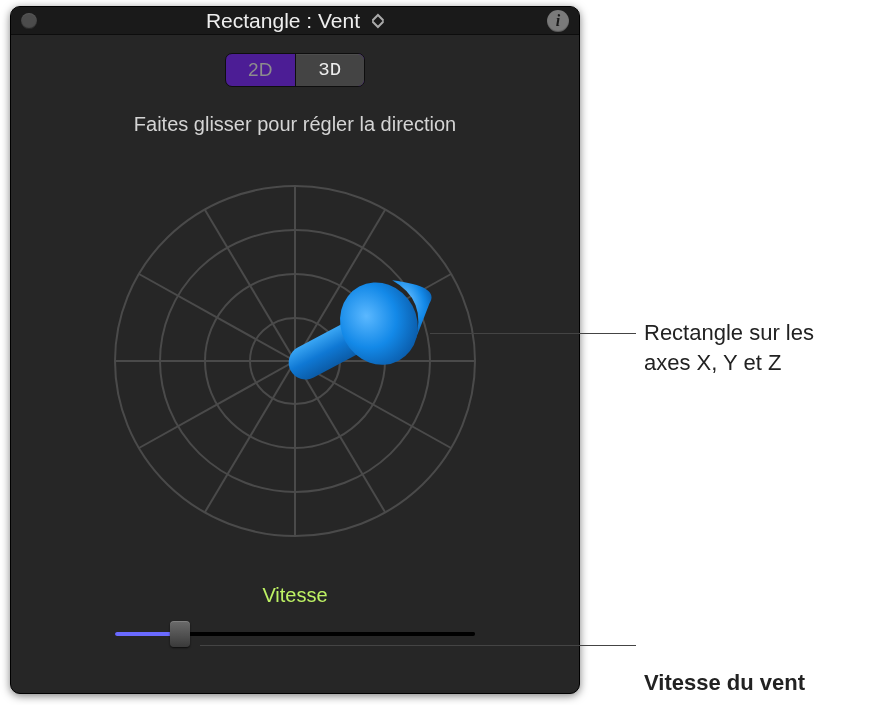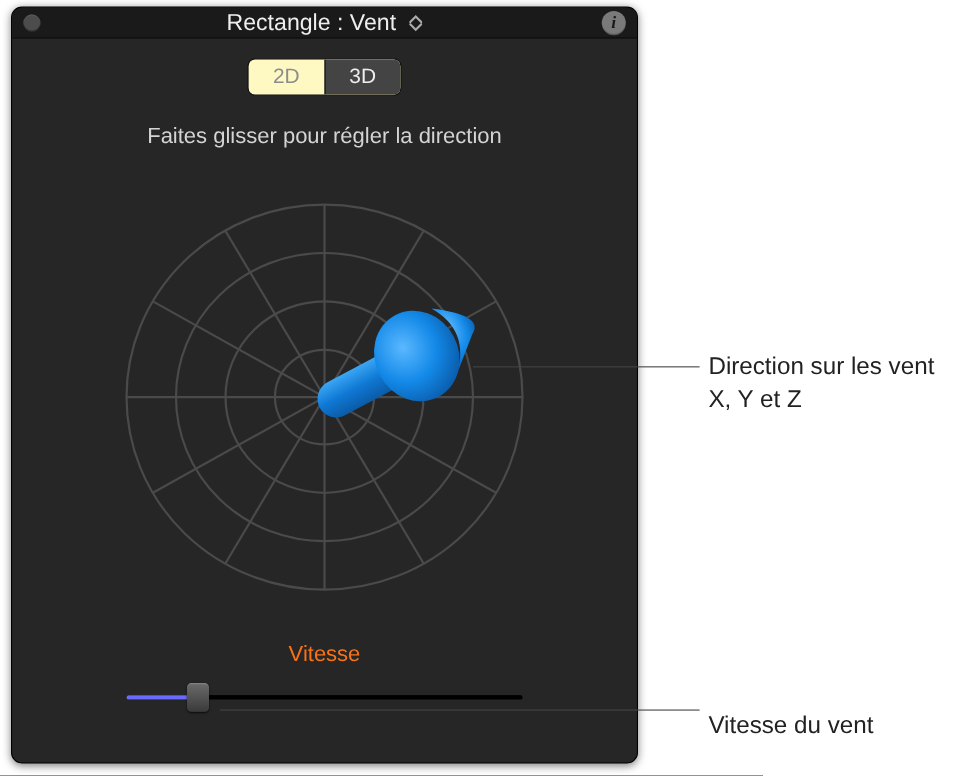--- a/index.html
+++ b/index.html
@@ -68,58 +68,59 @@
     font-weight: bold;
     font-size: 16px;
     display:flex; align-items:center; justify-content:center;
     box-shadow: inset 0 -1px 1px rgba(0,0,0,0.3);
   }
 
   .segmented {
     margin: 18px auto 6px;
     width: 140px;
     height: 34px;
-    background: #fef9c3;
+    background: #4c1d95;
     border-radius: 7px;
     display:flex;
     overflow:hidden;
     border: 1px solid #0e0e0e;
   }
   .segmented .seg {
     flex:1;
     display:flex; align-items:center; justify-content:center;
     font-size: 19px;
     color: #8c8c8c;
     cursor:pointer;
   }
   .segmented .seg.active {
     background: #444;
     color: #eee;
     box-shadow: inset 0 1px 0 rgba(255,255,255,0.05);
+    font-family: Liberation Mono, monospace;
   }
   .segmented .seg + .seg { border-left: 1px solid #0e0e0e; }
 
   .instruction {
     text-align: center;
     font-size: 20px;
     color: #d4d4d4;
     margin-top: 26px;
   }
 
   .dial-wrap {
     width: 100%;
     display:flex;
     justify-content:center;
     margin-top: 30px;
   }
 
   .speed-label {
     text-align:center;
     font-size: 20px;
-    color:#f97316;
+    color:#bef264;
     margin-top: 28px;
   }
   .slider {
     position: relative;
     width: 360px;
     height: 30px;
     margin: 12px auto 0;
   }
   .slider-track {
     position:absolute;
@@ -236,16 +237,16 @@
 
   <div class="slider">
     <div class="slider-track"></div>
     <div class="slider-fill" id="slider-fill" style="width: 18%; background: rgb(106, 106, 255);"></div>
     <div class="slider-thumb" id="slider-thumb" style="left: 18%;"></div>
   </div>
 
 </div>
 
 <div class="callout-line" style="left:430px; top:333px; width:206px;"></div>
-<div class="callout" style="left:644px; top:318px; width:220px;">Direction sur les vent X, Y et Z</div>
+<div class="callout" style="left:644px; top:318px; width:220px;">Rectangle sur les axes X, Y et Z</div>
 
 <div class="callout-line" style="left:200px; top:645px; width:436px;"></div>
-<div class="callout" style="left:644px; top:644px;">Vitesse du vent</div>
+<div class="callout" style="left:644px; top:668px;font-weight:bold;">Vitesse du vent</div>
 
 </body></html>

